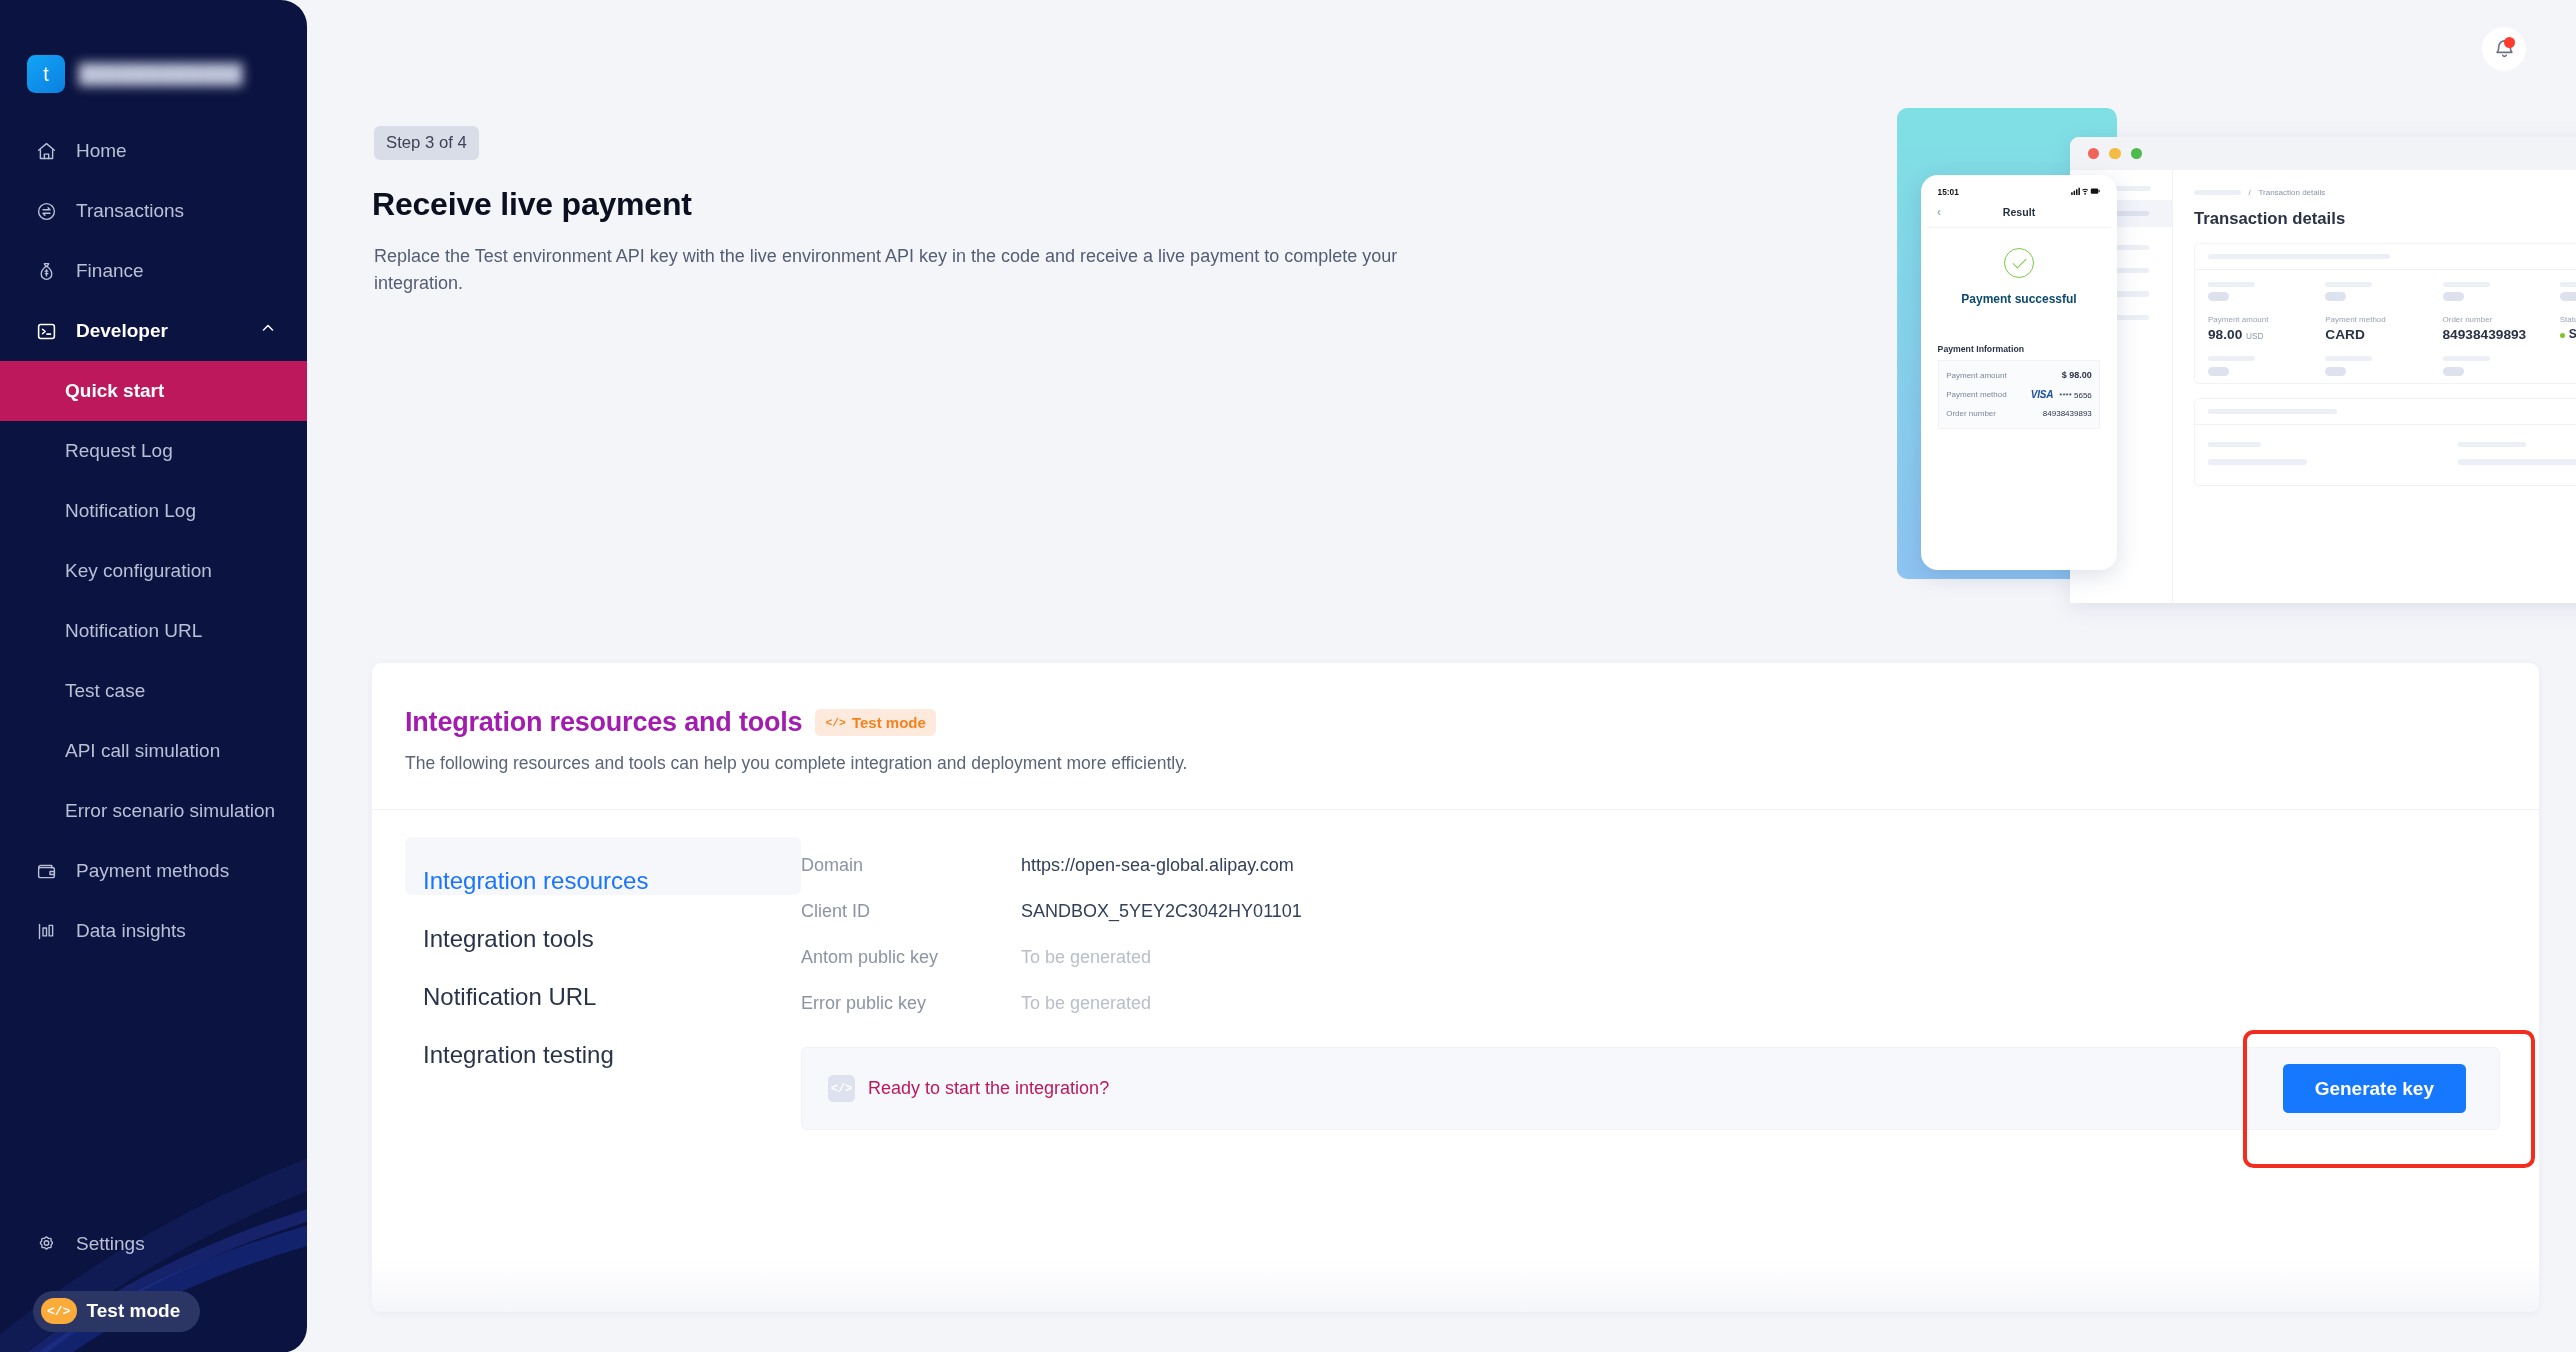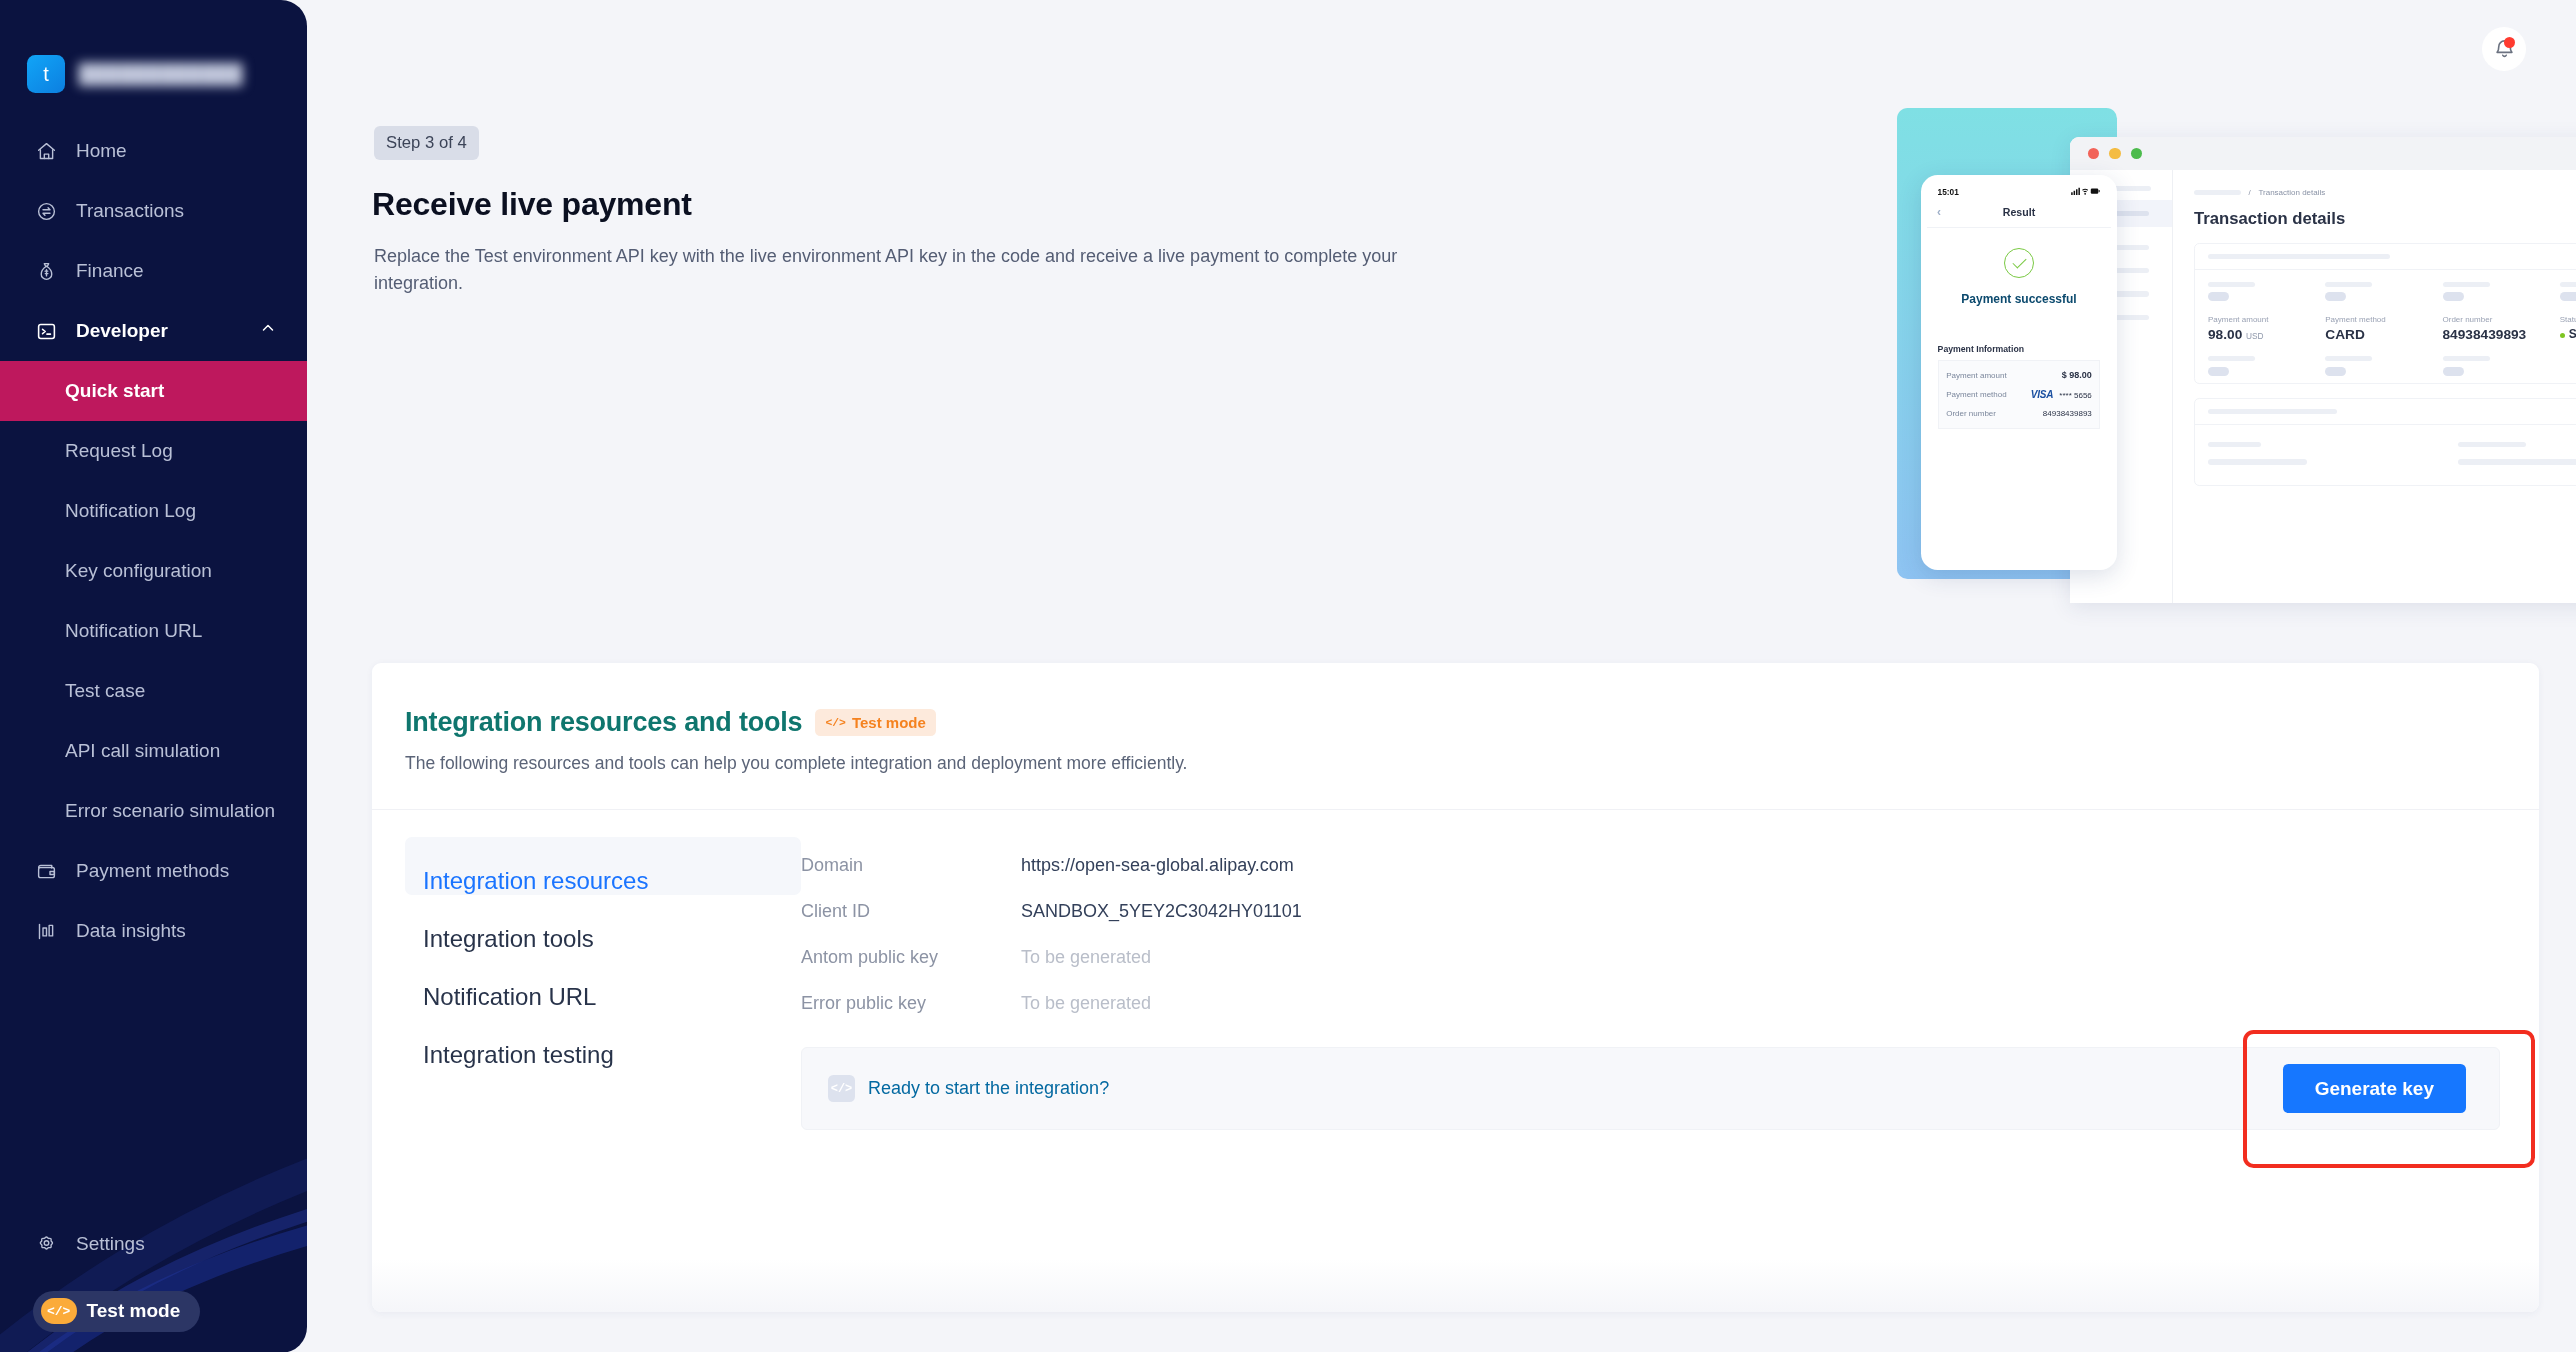--- a/index.html
+++ b/index.html
@@ -181,21 +181,21 @@
     box-shadow: 0 1.5px 7.6px rgba(40,60,110,.05);
     overflow: hidden;
   }
   #card:after {
     content: ''; position: absolute; left:0; right:0; bottom:0; height: 53px;
     background: linear-gradient(180deg, rgba(255,255,255,0) 0%, rgba(244,245,249,.9) 100%);
     pointer-events: none;
   }
   .card-hd { padding: 44px 0 0 33px; }
   .card-title { display: flex; align-items: center; gap: 13px; }
-  .card-title h2 { font-size: 27px; font-weight: 700; color: #0f766e; letter-spacing: -0.2px; }
+  .card-title h2 { font-size: 27px; font-weight: 700; color: #a21caf; letter-spacing: -0.2px; }
   .mode-badge {
     display: inline-flex; align-items: center; gap: 6px;
     background: #fdeadc; color: #f5821f; border-radius: 5.3px;
     padding: 5.3px 10px; font-size: 15px; font-weight: 700;
   }
   .mode-badge .cd { font-family: "Liberation Mono", monospace; font-size: 11.4px; }
   .card-desc { margin-top: 15px; font-size: 17.5px; color: #5b6478; }
   .card-div { margin-top: 35px; height: 0.8px; background: #f0f1f5; }
 
   .card-body { display: flex; padding: 27px 0 0 33px; }
@@ -220,21 +220,21 @@
     padding: 0 33px 0 26px; justify-content: space-between;
     position: relative;
   }
   .ready-left { display: flex; align-items: center; gap: 13px; }
   .ready-ic {
     width: 27px; height: 27px; border-radius: 5.3px; background: #dde2ee;
     color: #fff; font-size: 12px; font-weight: 700;
     display: flex; align-items: center; justify-content: center;
     font-family: "Liberation Mono", monospace;
   }
-  .ready-txt { font-size: 18px; color: #0369a1; }
+  .ready-txt { font-size: 18px; color: #be185d; }
   .gen-btn {
     background: #1677ff; color: #fff; border: none; border-radius: 5.3px;
     font-size: 19px; font-weight: 700; padding: 13.7px 32px; cursor: pointer;
     font-family: "Liberation Sans", sans-serif;
   }
   #highlight {
     position: absolute; left: 2243px; top: 1030px;
     width: 292px; height: 138px;
     border: 4.6px solid #f22d1f; border-radius: 10.6px;
     pointer-events: none; z-index: 50;

